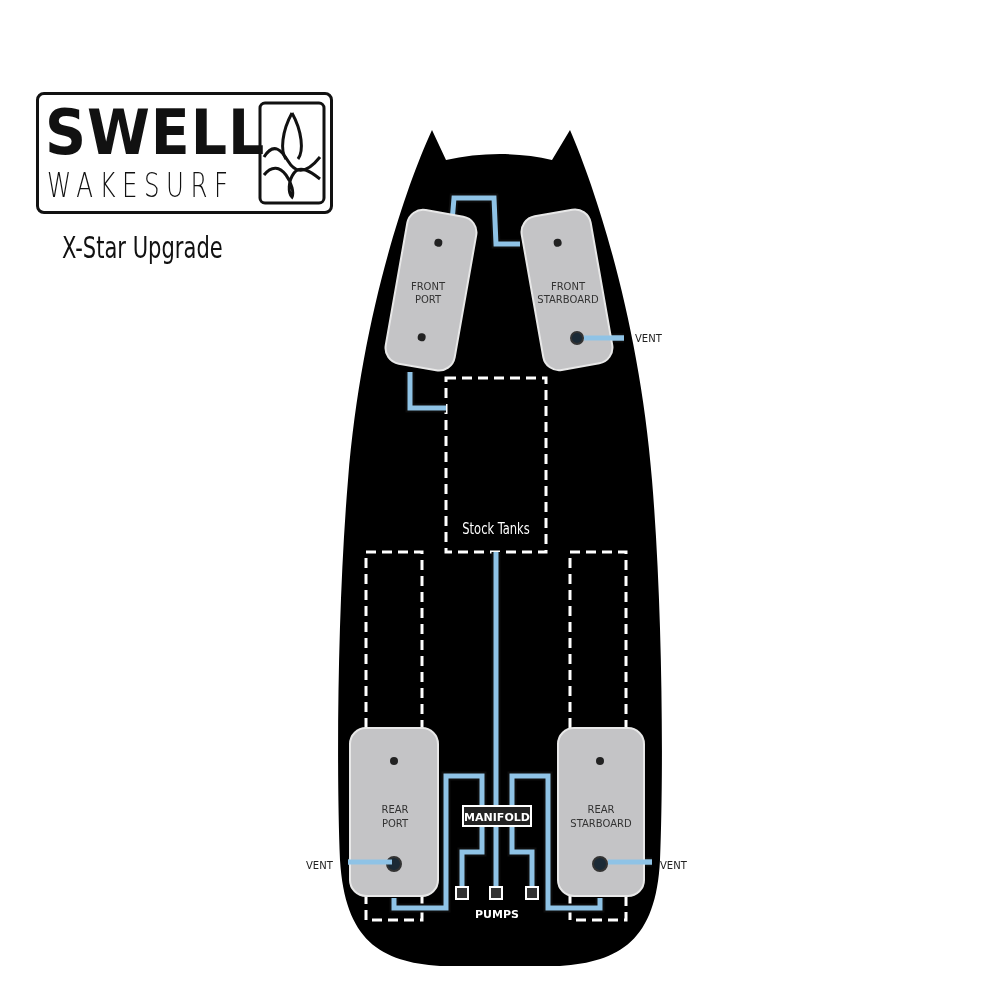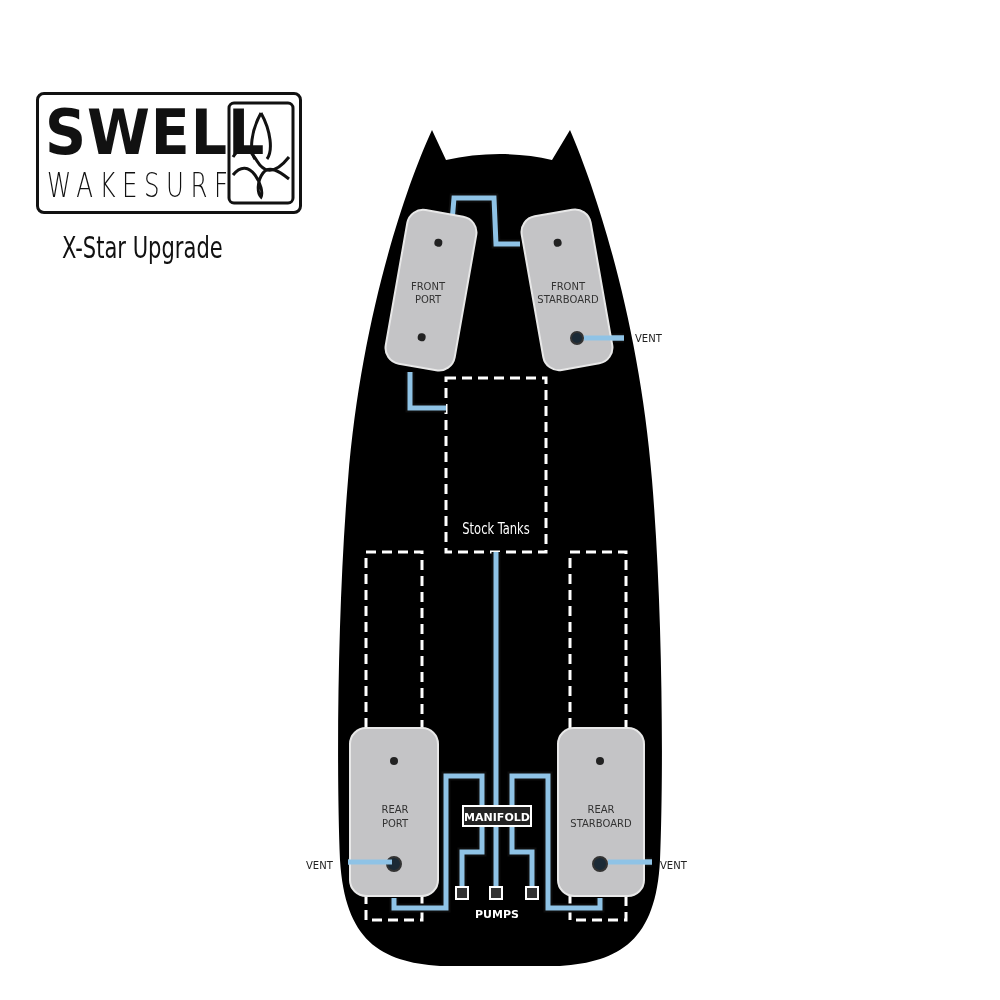--- a/index.html
+++ b/index.html
@@ -1,17 +1,17 @@
 <!DOCTYPE html>
 <html><head>
 <meta charset="utf-8">
 <style>
   html, body { margin:0; padding:0; background:#ffffff; }
   body { width:1000px; height:1000px; position:relative; overflow:hidden; font-family:"DejaVu Sans Condensed","DejaVu Sans",sans-serif; }
-  .logo-box { position:absolute; left:36px; top:92px; width:266px; height:122px; border:3px solid #111; border-radius:8px; box-sizing:border-box; }
+  .logo-box { position:absolute; left:36px; top:92px; width:297px; height:122px; border:3px solid #111; border-radius:8px; box-sizing:border-box; }
   .logo-swell { position:absolute; left:6px; top:2px; font-family:"DejaVu Sans",sans-serif; font-weight:bold; font-size:62px; letter-spacing:1px; color:#111; transform:scaleX(0.92); transform-origin:left top; line-height:72px; }
   .logo-wake { position:absolute; left:8px; top:70px; font-family:"DejaVu Sans",sans-serif; font-size:34px; letter-spacing:9px; color:#111; line-height:40px; transform:scaleX(0.72); transform-origin:left top; font-weight:300; }
   .logo-mark { position:absolute; right:4px; top:6px; width:68px; height:104px; }
   .subtitle { position:absolute; left:62px; top:228px; font-size:30px; color:#111; line-height:40px; transform:scaleX(0.78); transform-origin:left top; }
   svg.diagram { position:absolute; left:0; top:0; }
   .lbl { font-family:"DejaVu Sans",sans-serif; }
 </style>
 </head>
 <body>
 

